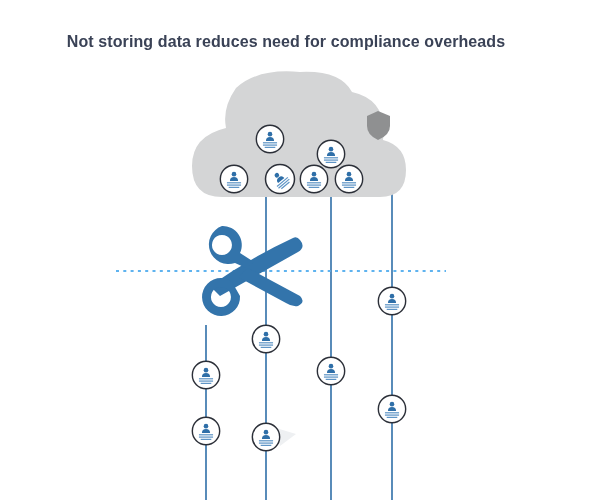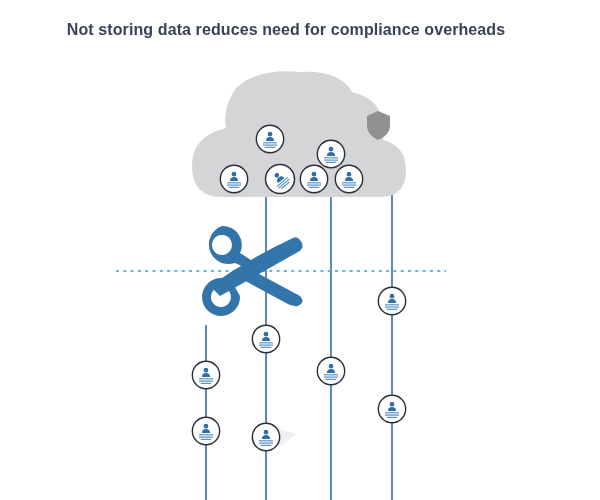--- a/index.html
+++ b/index.html
@@ -1,18 +1,18 @@
 <!DOCTYPE html>
 <html><head>
 <meta charset="utf-8">
 <style>
   html, body { margin: 0; padding: 0; background: #ffffff; }
   body { width: 600px; height: 500px; position: relative; overflow: hidden; font-family: "Liberation Sans", sans-serif; }
   .title {
-    position: absolute; left: 0; top: 21px; width: 572px; text-align: center;
+    position: absolute; left: 0; top: 33px; width: 572px; text-align: center;
     font-family: "Liberation Sans", sans-serif; font-size: 16px; font-weight: bold;
     color: #3a4256; letter-spacing: 0.1px;
   }
   svg#diagram { position: absolute; left: 0; top: 0; }
 </style>
 </head>
 <body>
 
 <div class="title">Not storing data reduces need for compliance overheads</div>
 

